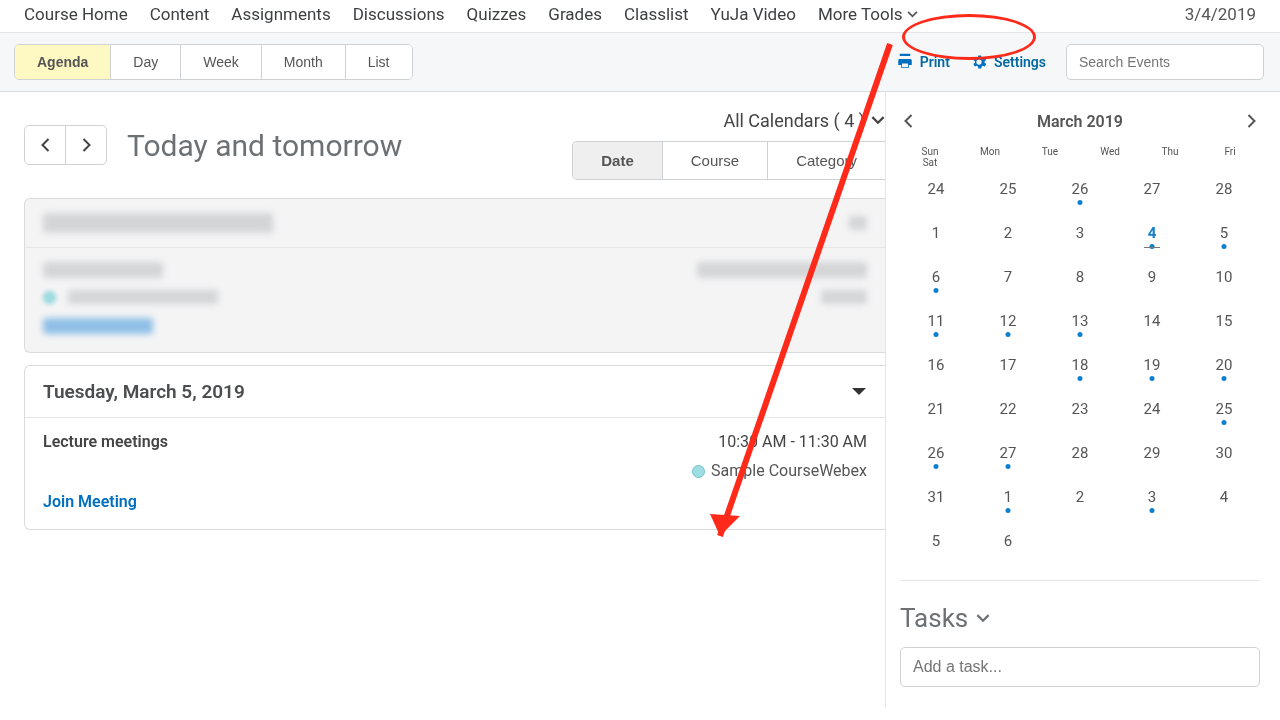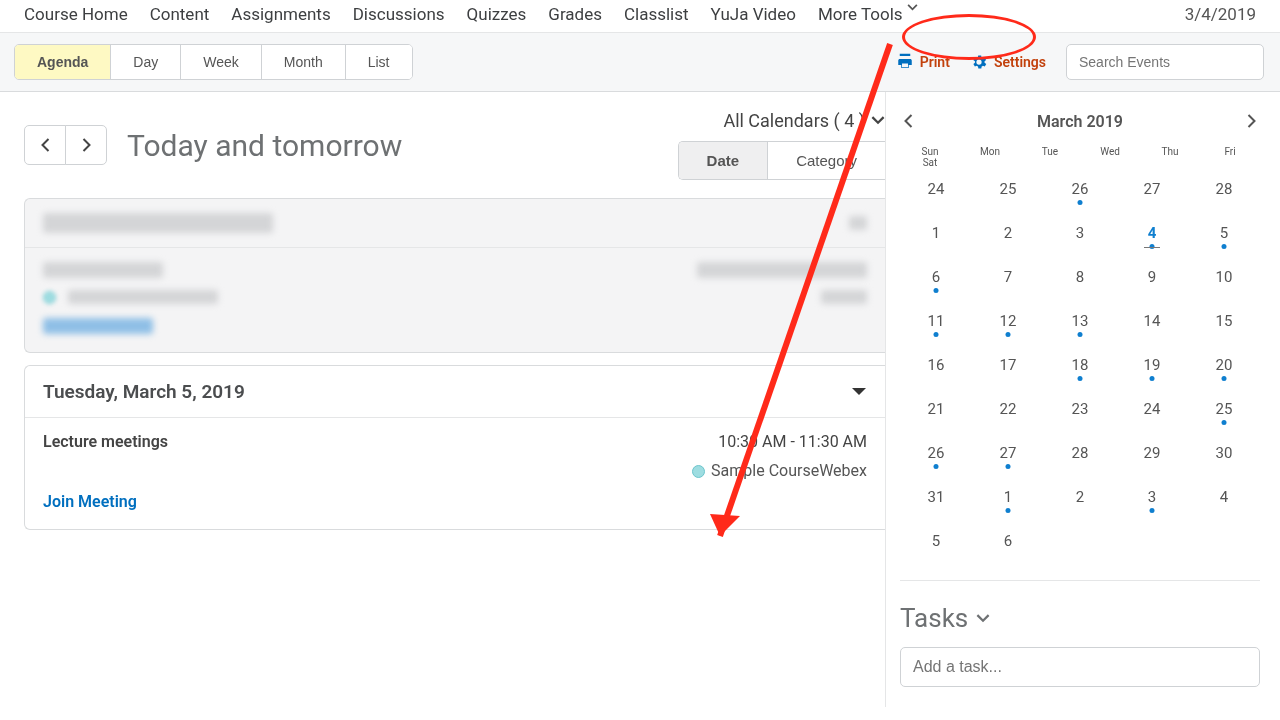--- a/index.html
+++ b/index.html
@@ -8,21 +8,21 @@
   .topnav .item{cursor:pointer;color:#3d3f41}
   .topnav .date{margin-left:auto;color:#555}
   .circle-ann{position:absolute;border:3px solid #ff2a1a;border-radius:50%;pointer-events:none}
   .arrow-ann{position:absolute;pointer-events:none}
   .toolbar{display:flex;align-items:center;background:#f6f7f8;border-bottom:1px solid #d9dbdd;padding:11px 16px 11px 14px}
   .views{display:flex;border:1px solid #cfd2d5;border-radius:5px;overflow:hidden;background:#fff}
   .views button{border:none;background:#fff;padding:9px 22px;font-size:14px;color:#555;cursor:pointer;border-right:1px solid #cfd2d5}
   .views button:last-child{border-right:none}
   .views button.active{background:#fef9c3;font-weight:700}
   .toolbar-right{margin-left:auto;display:flex;align-items:center;gap:20px}
-  .link-btn{display:flex;align-items:center;gap:6px;color:#c2410c;font-weight:600;font-size:14px;cursor:pointer}
+  .link-btn{display:flex;align-items:center;gap:6px;color:#0369a1;font-weight:600;font-size:14px;cursor:pointer}
   .search-wrap{display:flex;align-items:center;border:1px solid #cfd2d5;border-radius:5px;background:#fff;padding:0 6px 0 10px;height:34px;width:180px}
   .search-wrap input{border:none;outline:none;font-size:14px;flex:1;color:#555;background:transparent}
   .search-wrap .sicon{color:#555}
   .body{display:flex}
   .main{flex:1;padding:18px 0 20px 24px;border-right:1px solid #e5e6e7}
   .mainhead{display:flex;align-items:center;gap:20px}
   .navbtns{display:flex}
   .navbtn{width:40px;height:38px;border:1px solid #cfd2d5;background:#fff;display:flex;align-items:center;justify-content:center;font-size:16px;color:#555;cursor:pointer}
   .navbtn:first-child{border-radius:5px 0 0 5px}
   .navbtn:last-child{border-radius:0 5px 5px 0;margin-left:-1px}
@@ -65,21 +65,21 @@
 
 <div class="topnav" style="position:relative">
   <span class="item">Course Home</span>
   <span class="item">Content</span>
   <span class="item">Assignments</span>
   <span class="item">Discussions</span>
   <span class="item">Quizzes</span>
   <span class="item">Grades</span>
   <span class="item">Classlist</span>
   <span class="item">YuJa Video</span>
-  <span class="item" style="display:flex;align-items:flex-start;gap:4px">
+  <span class="item" style="display:flex;align-items:center;gap:4px">
     <span>More Tools</span>
     <svg width="11" height="7" viewBox="0 0 12 8">
         <path d="M1 1l5 5 5-5" fill="none" stroke="#555" stroke-width="2"></path>
       </svg>
   </span>
   <span class="date">3/4/2019</span>
 </div>
 
 <div class="toolbar">
   <div class="views">
@@ -131,20 +131,21 @@
       <div class="title">Today and tomorrow</div>
       <div class="filters">
         <div class="allcal">
           <span>All Calendars ( 4 )</span>
           <svg width="14" height="9" viewBox="0 0 12 8">
               <path d="M1 1l5 5 5-5" fill="none" stroke="#444" stroke-width="2"></path>
             </svg>
         </div>
         <div class="sorttabs">
           <button class="active">Date</button>
+          <button>Course</button>
           <button>Category</button>
         </div>
       </div>
     </div>
 
     <div class="cards">
 
       <div class="card blurred">
         <div class="cardhead" style="border-bottom:1px solid #e5e6e7">
           <div class="blurbar" style="width:230px;height:20px"></div>

